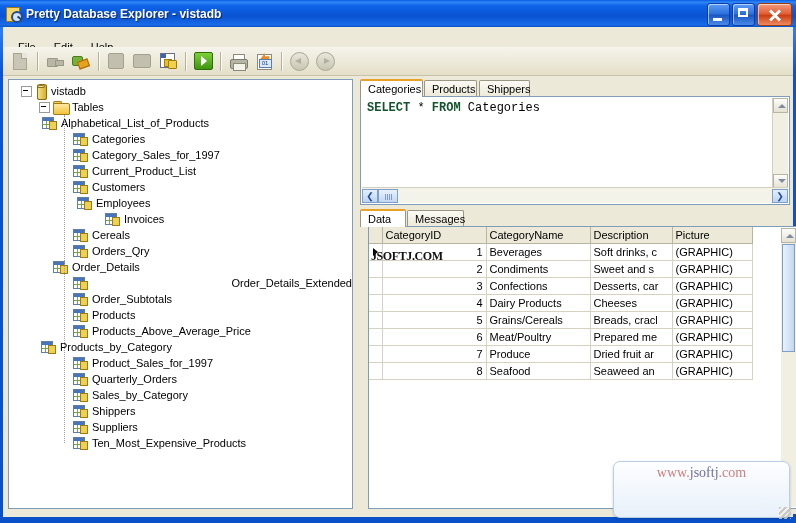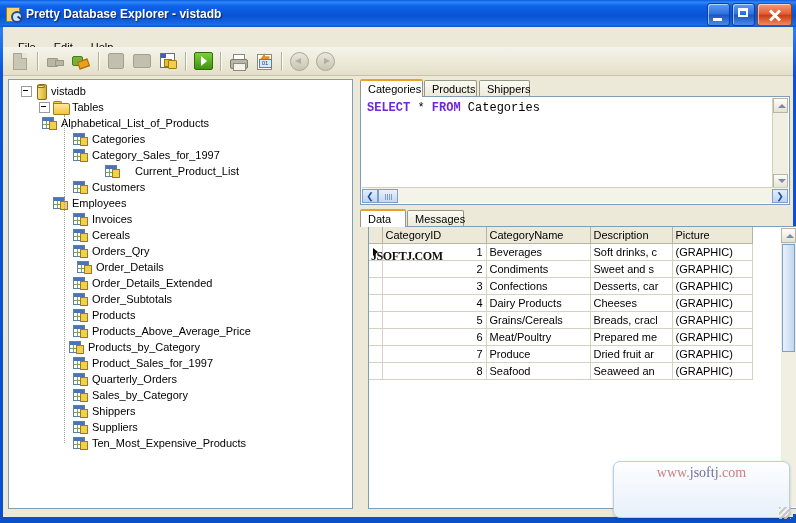--- a/index.html
+++ b/index.html
@@ -94,21 +94,21 @@
   .rightpane{position:absolute;left:357px;top:52px;width:432px;height:430px;}
   .tabstrip{position:relative;height:18px;}
   .tab{position:absolute;top:0;height:17px;padding:0 7px;line-height:17px;font-size:11px;
        background:linear-gradient(to bottom,#fbfaf4,#ece9d8);border:1px solid #9a9684;
        border-bottom:none;border-radius:2px 2px 0 0;box-sizing:border-box;color:#000;white-space:nowrap;}
   .tab.active{background:#fff;border-top:2px solid #e9a227;height:18px;z-index:3;font-weight:normal;}
 
   .editorbox{position:absolute;left:0;top:17px;width:430px;height:109px;background:#fff;
              border:1px solid #7f9db9;box-sizing:border-box;}
   .sqlline{padding:4px 6px;font-family:"Liberation Mono",monospace;font-size:12px;white-space:pre;}
-  .kw{color:#6d28d9;font-weight:bold;}
+  .kw{color:#14532d;font-weight:bold;}
   .star{color:#000;}
   .vscroll{position:absolute;right:1px;top:1px;width:15px;bottom:15px;background:#f1efe2;border-left:1px solid #d4d0c0;}
   .vbtn{height:15px;background:linear-gradient(to bottom,#fdfdfb,#e4e1d2);border:1px solid #b9b5a2;box-sizing:border-box;position:relative;}
   .vbtn:after{content:"";position:absolute;left:4px;width:0;height:0;border-left:4px solid transparent;border-right:4px solid transparent;}
   .vbtn.up:after{top:5px;border-bottom:4px solid #7f8ba0;}
   .vbtn.dn:after{bottom:5px;border-top:4px solid #7f8ba0;}
   .hscroll{position:absolute;left:1px;right:1px;bottom:1px;height:15px;background:#f4f3ea;border-top:1px solid #d4d0c0;display:flex;align-items:center;}
   .hbtn{width:16px;height:14px;background:linear-gradient(to bottom,#e4eefb,#bed3ef);border:1px solid #7ca0cc;
         box-sizing:border-box;position:relative;color:#1f4e9c;font-size:9px;text-align:center;line-height:13px;}
   .hthumb{width:20px;height:14px;background:linear-gradient(to bottom,#e9f1fc,#c4d7f0);border:1px solid #7ca0cc;box-sizing:border-box;position:relative;}
@@ -281,21 +281,21 @@
             <span class="ico-tbl">
               <span class="gr"></span>
               <span class="hd2"></span>
               <span class="v1"></span>
               <span class="v2"></span>
               <span class="h1"></span>
               <span class="cn"></span>
             </span>
             <span>Category_Sales_for_1997</span>
           </div>
-          <div class="tnode" style="padding-left:96px;gap:11px;">
+          <div class="tnode" style="padding-left:64px;">
             <span class="ico-tbl">
               <span class="gr"></span>
               <span class="hd2"></span>
               <span class="v1"></span>
               <span class="v2"></span>
               <span class="h1"></span>
               <span class="cn"></span>
             </span>
             <span>Current_Product_List</span>
           </div>
@@ -303,76 +303,76 @@
             <span class="ico-tbl">
               <span class="gr"></span>
               <span class="hd2"></span>
               <span class="v1"></span>
               <span class="v2"></span>
               <span class="h1"></span>
               <span class="cn"></span>
             </span>
             <span>Customers</span>
           </div>
+          <div class="tnode" style="padding-left:68px;">
+            <span class="ico-tbl">
+              <span class="gr"></span>
+              <span class="hd2"></span>
+              <span class="v1"></span>
+              <span class="v2"></span>
+              <span class="h1"></span>
+              <span class="cn"></span>
+            </span>
+            <span>Employees</span>
+          </div>
+          <div class="tnode" style="padding-left:64px;margin-left:32px;">
+            <span class="ico-tbl">
+              <span class="gr"></span>
+              <span class="hd2"></span>
+              <span class="v1"></span>
+              <span class="v2"></span>
+              <span class="h1"></span>
+              <span class="cn"></span>
+            </span>
+            <span>Invoices</span>
+          </div>
+          <div class="tnode" style="padding-left:64px;">
+            <span class="ico-tbl">
+              <span class="gr"></span>
+              <span class="hd2"></span>
+              <span class="v1"></span>
+              <span class="v2"></span>
+              <span class="h1"></span>
+              <span class="cn"></span>
+            </span>
+            <span>Cereals</span>
+          </div>
+          <div class="tnode" style="padding-left:64px;">
+            <span class="ico-tbl">
+              <span class="gr"></span>
+              <span class="hd2"></span>
+              <span class="v1"></span>
+              <span class="v2"></span>
+              <span class="h1"></span>
+              <span class="cn"></span>
+            </span>
+            <span>Orders_Qry</span>
+          </div>
           <div class="tnode" style="padding-left:44px;">
             <span class="ico-tbl">
               <span class="gr"></span>
               <span class="hd2"></span>
               <span class="v1"></span>
               <span class="v2"></span>
               <span class="h1"></span>
               <span class="cn"></span>
             </span>
-            <span>Employees</span>
-          </div>
-          <div class="tnode" style="padding-left:64px;">
-            <span class="ico-tbl">
-              <span class="gr"></span>
-              <span class="hd2"></span>
-              <span class="v1"></span>
-              <span class="v2"></span>
-              <span class="h1"></span>
-              <span class="cn"></span>
-            </span>
-            <span>Invoices</span>
-          </div>
-          <div class="tnode" style="padding-left:64px;">
-            <span class="ico-tbl">
-              <span class="gr"></span>
-              <span class="hd2"></span>
-              <span class="v1"></span>
-              <span class="v2"></span>
-              <span class="h1"></span>
-              <span class="cn"></span>
-            </span>
-            <span>Cereals</span>
-          </div>
-          <div class="tnode" style="padding-left:64px;">
-            <span class="ico-tbl">
-              <span class="gr"></span>
-              <span class="hd2"></span>
-              <span class="v1"></span>
-              <span class="v2"></span>
-              <span class="h1"></span>
-              <span class="cn"></span>
-            </span>
-            <span>Orders_Qry</span>
-          </div>
-          <div class="tnode" style="padding-left:68px;">
-            <span class="ico-tbl">
-              <span class="gr"></span>
-              <span class="hd2"></span>
-              <span class="v1"></span>
-              <span class="v2"></span>
-              <span class="h1"></span>
-              <span class="cn"></span>
-            </span>
             <span>Order_Details</span>
           </div>
-          <div class="tnode" style="padding-left:64px;">
+          <div class="tnode" style="padding-left:64px;justify-content:space-between;">
             <span class="ico-tbl">
               <span class="gr"></span>
               <span class="hd2"></span>
               <span class="v1"></span>
               <span class="v2"></span>
               <span class="h1"></span>
               <span class="cn"></span>
             </span>
             <span>Order_Details_Extended</span>
           </div>
@@ -402,21 +402,21 @@
             <span class="ico-tbl">
               <span class="gr"></span>
               <span class="hd2"></span>
               <span class="v1"></span>
               <span class="v2"></span>
               <span class="h1"></span>
               <span class="cn"></span>
             </span>
             <span>Products_Above_Average_Price</span>
           </div>
-          <div class="tnode" style="padding-left:60px;">
+          <div class="tnode" style="padding-left:32px;">
             <span class="ico-tbl">
               <span class="gr"></span>
               <span class="hd2"></span>
               <span class="v1"></span>
               <span class="v2"></span>
               <span class="h1"></span>
               <span class="cn"></span>
             </span>
             <span>Products_by_Category</span>
           </div>

